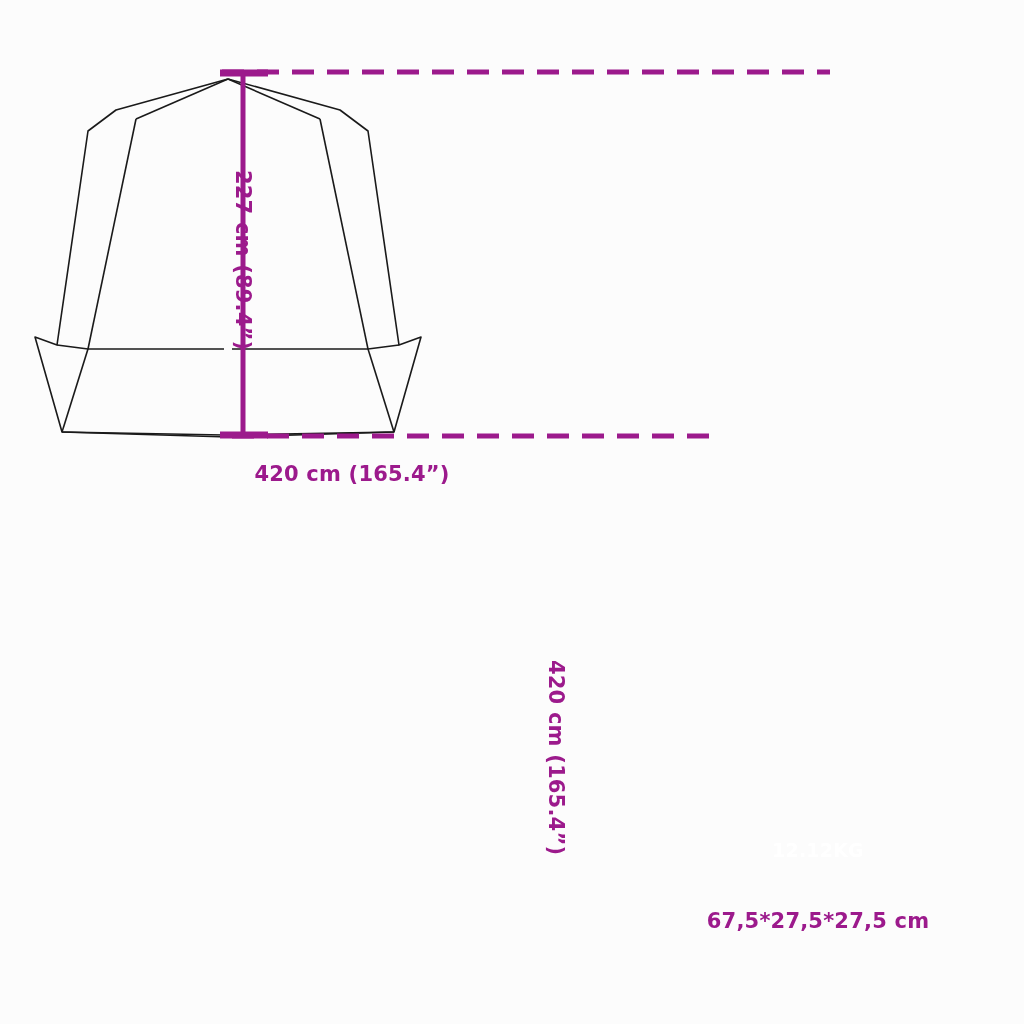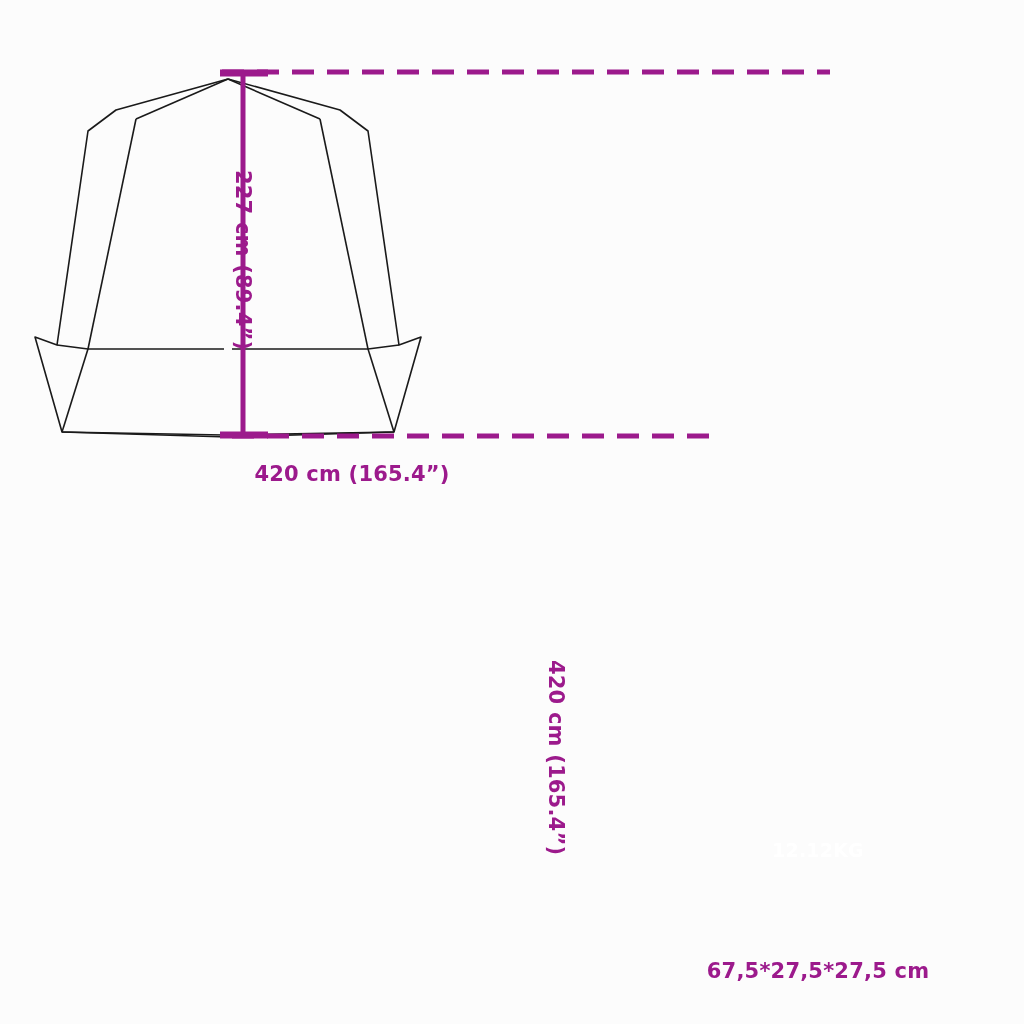--- a/index.html
+++ b/index.html
@@ -31,21 +31,21 @@
     font-size:21px;
     transform:translateX(-50%);
   }
   #lbl-depth{
     left:568px;top:660px;
     font-size:21px;
     transform-origin:left top;
     transform:rotate(90deg);
   }
   #lbl-bagsize{
-    left:818px;top:959px;
+    left:818px;top:909px;
     font-size:21px;
     transform:translateX(-50%);
   }
   #lbl-weight{
     left:818px;top:839px;
     font-size:19px;
     color:#ffffff;
     transform:translateX(-50%);
   }
 </style>

